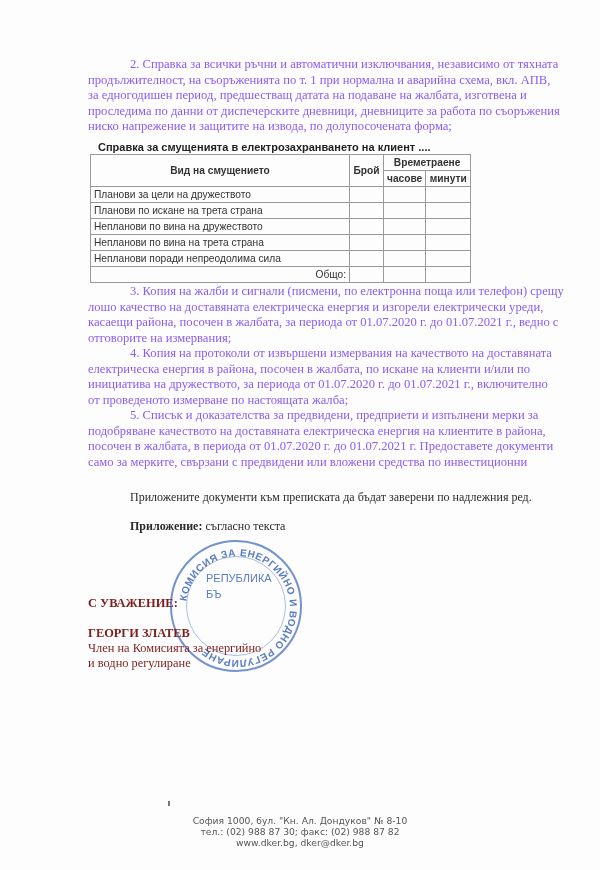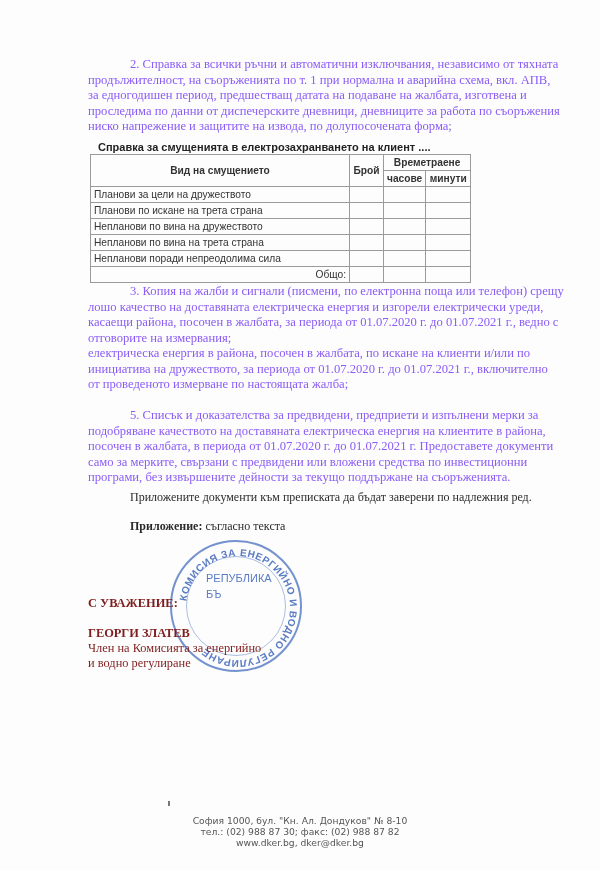--- a/index.html
+++ b/index.html
@@ -101,31 +101,31 @@
     </table>
 
   <div class="para" style="top:284px;">
     <span class="line indent">3. Копия на жалби и сигнали (писмени, по електронна поща или телефон) срещу</span>
     <span class="line">лошо качество на доставяната електрическа енергия и изгорели електрически уреди,</span>
     <span class="line">касаещи района, посочен в жалбата, за периода от 01.07.2020 г. до 01.07.2021 г., ведно с</span>
     <span class="line last">отговорите на измервания;</span>
   </div>
 
   <div class="para" style="top:346px;">
+    <span class="line indent">4. Копия на протоколи от извършени измервания на качеството на доставяната</span>
     <span class="line">електрическа енергия в района, посочен в жалбата, по искане на клиенти и/или по</span>
     <span class="line">инициатива на дружеството, за периода от 01.07.2020 г. до 01.07.2021 г., включително</span>
     <span class="line last">от проведеното измерване по настоящата жалба;</span>
   </div>
 
   <div class="para" style="top:408px;">
     <span class="line indent">5. Списък и доказателства за предвидени, предприети и изпълнени мерки за</span>
     <span class="line">подобряване качеството на доставяната електрическа енергия на клиентите в района,</span>
     <span class="line">посочен в жалбата, в периода от 01.07.2020 г. до 01.07.2021 г. Предоставете документи</span>
     <span class="line">само за мерките, свързани с предвидени или вложени средства по инвестиционни</span>
-    <span class="line last">програми, без извършените дейности за текущо поддържане на съоръженията.</span>
   </div>
 
   <div class="centered" style="top:490px;">Приложените документи към преписката да бъдат заверени по надлежния ред.</div>
 
   <div class="centered" style="top:519px;">
     <span class="bold">Приложение:</span>
     <span>съгласно текста</span>
   </div>
 
   <div class="stamp">

